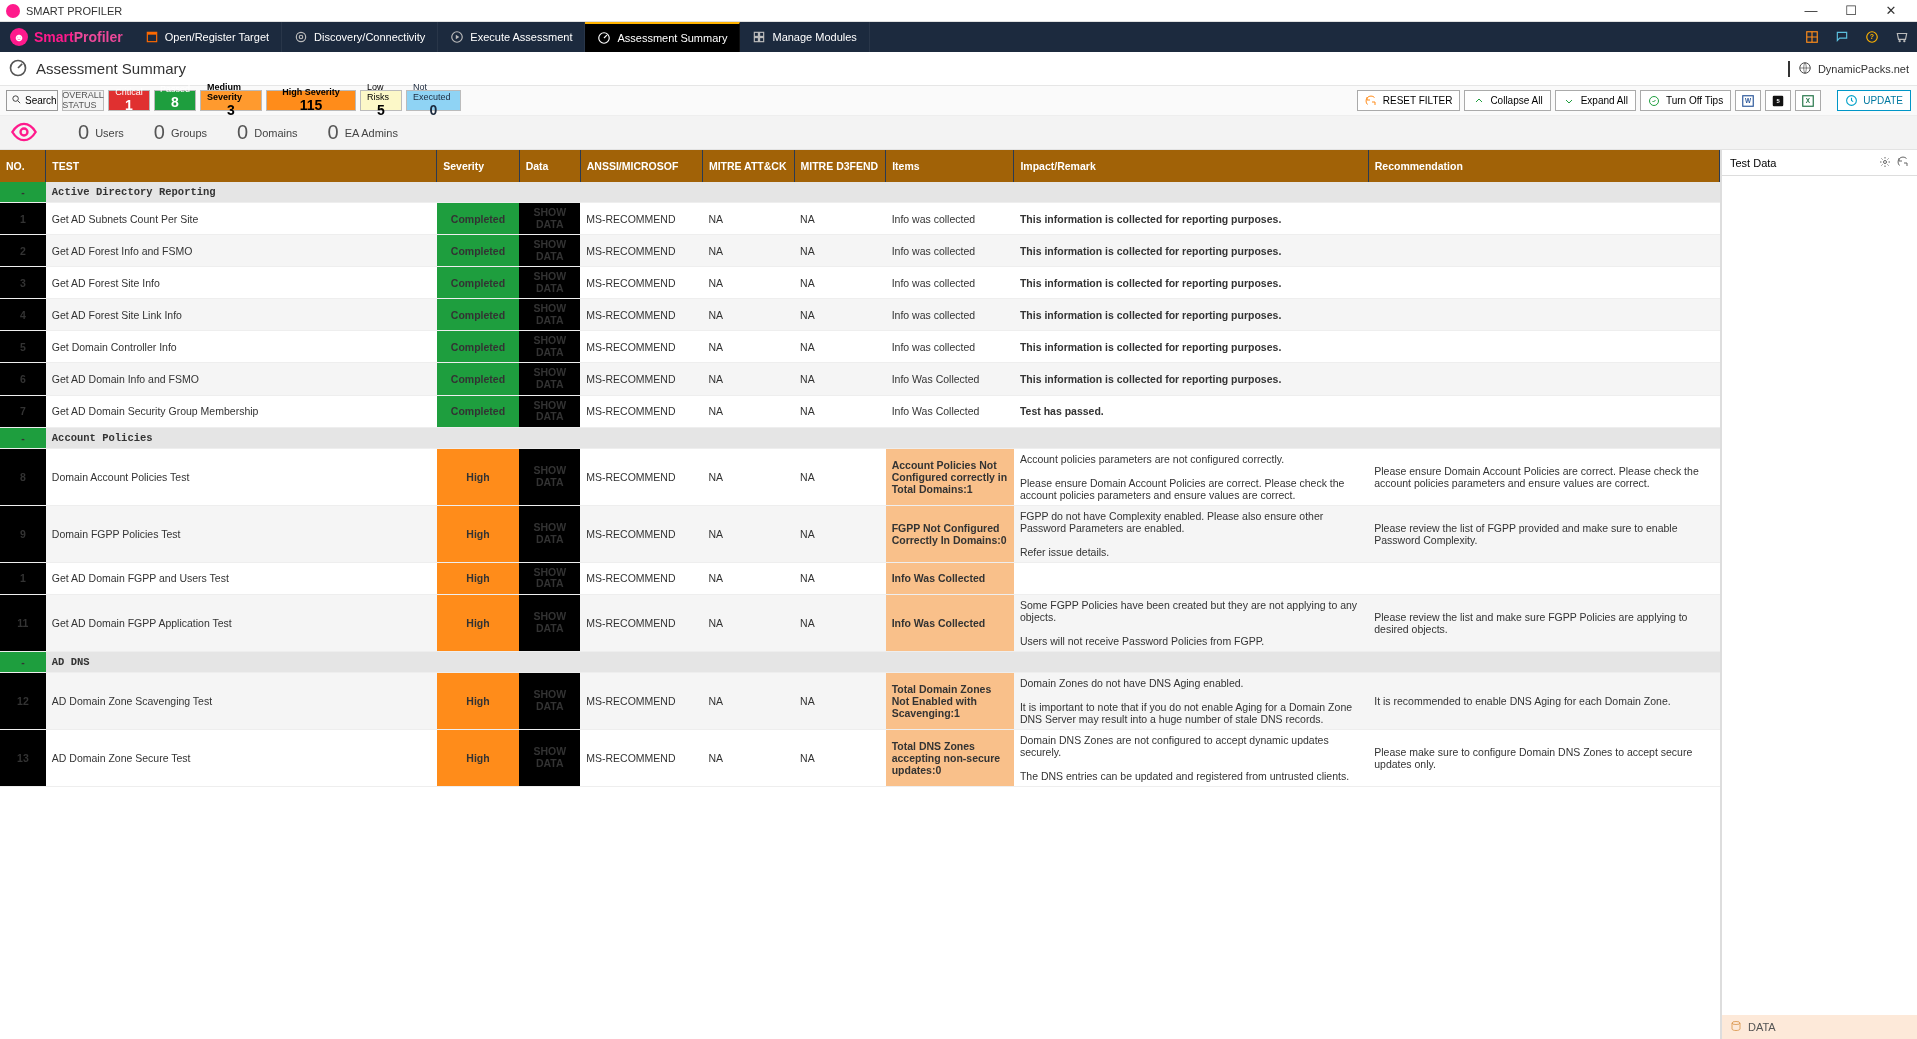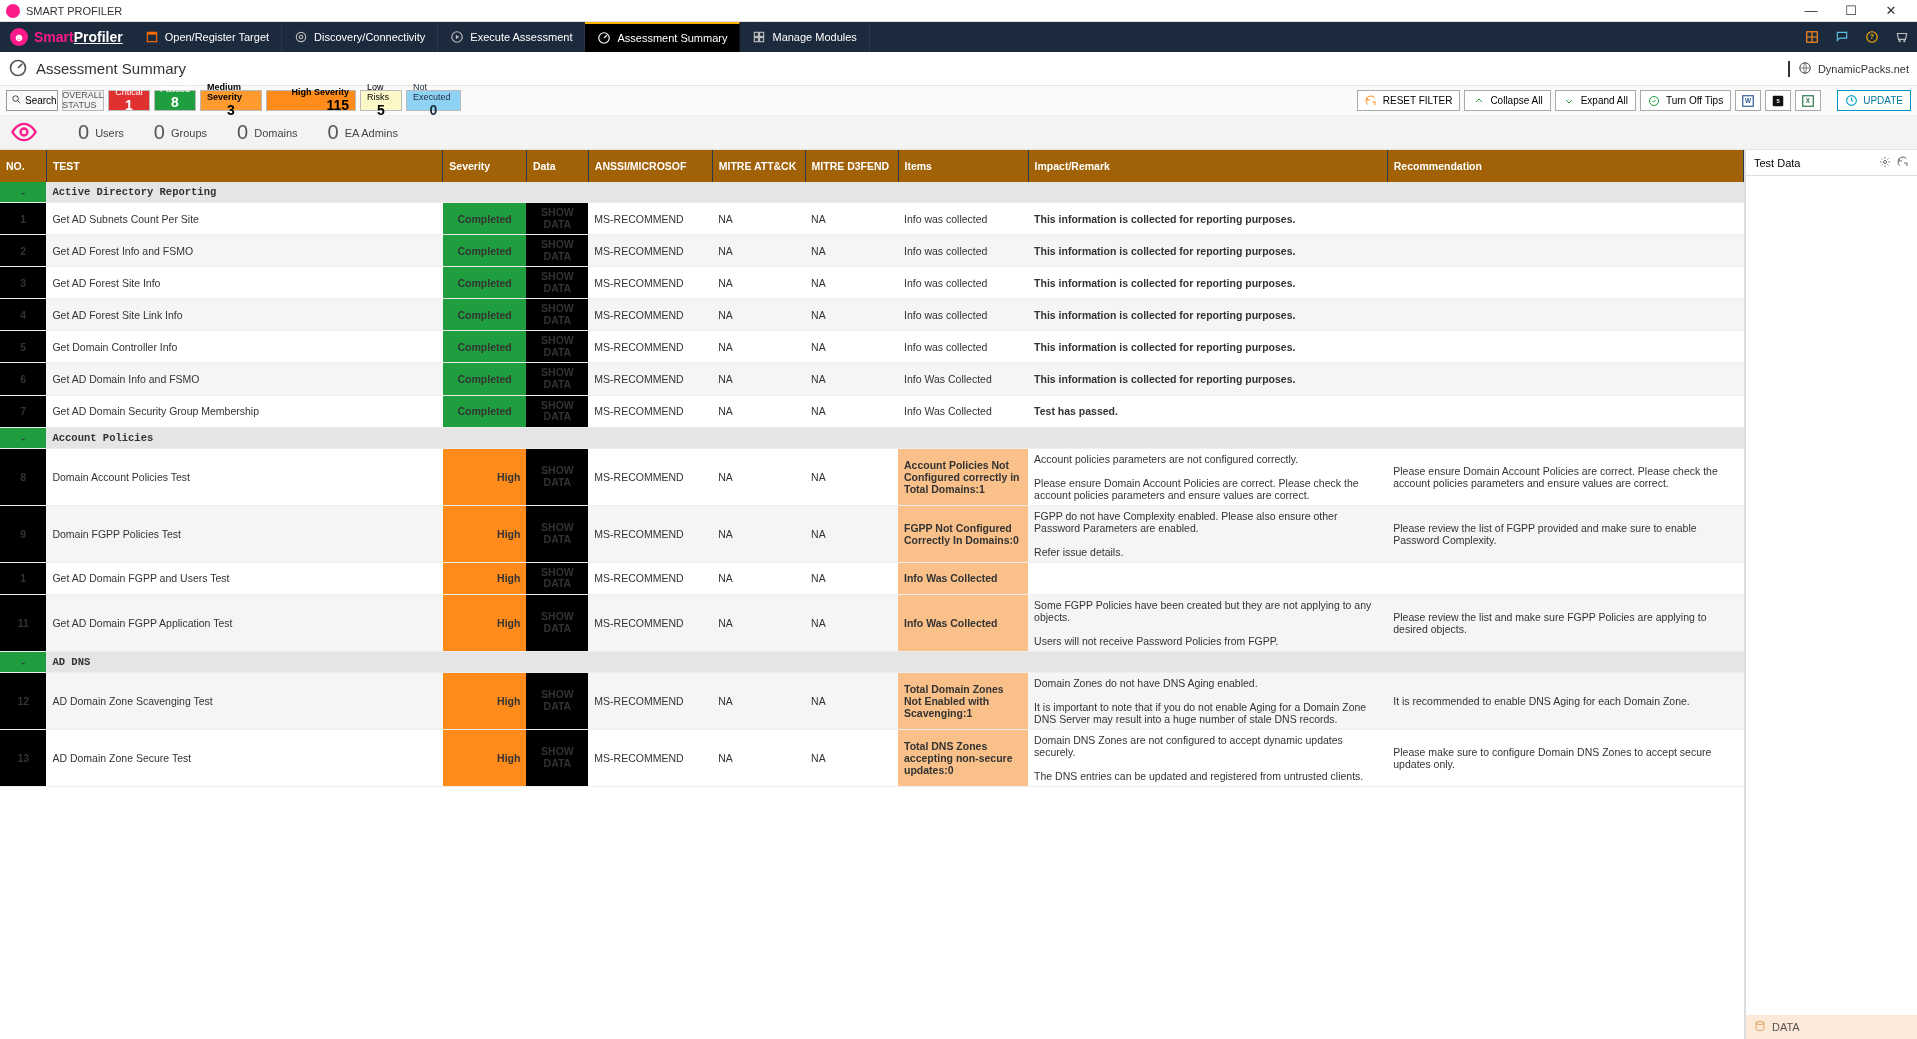--- a/index.html
+++ b/index.html
@@ -9,21 +9,21 @@
 .titlebar { height: 22px; display: flex; align-items: center; padding: 0 6px; background: #fff; border-bottom: 1px solid #e0e0e0; }
 .titlebar .app-icon { width: 14px; height: 14px; border-radius: 50%; background: #ff1a8c; margin-right: 6px; }
 .titlebar .title { font-size: 11px; color: #333; flex: 1; }
 .titlebar .winctrl { width: 40px; height: 22px; display: flex; align-items: center; justify-content: center; font-size: 13px; color: #333; cursor: pointer; }
 
 
 .mainnav { height: 30px; background: #1c2a3e; display: flex; align-items: stretch; color: #fff; }
 .mainnav .brand { display: flex; align-items: center; padding: 0 10px; font-weight: bold; font-size: 14px; }
 .mainnav .brand .brand-icon { width: 18px; height: 18px; border-radius: 50%; background: #ff1a8c; margin-right: 6px; display: flex; align-items: center; justify-content: center; color:#fff;font-size:11px;font-weight:bold; }
 .mainnav .brand .s1 { color: #ff1a8c; text-align: center; }
-.mainnav .brand .s2 { color: #ffffff; text-decoration: underline; }
+.mainnav .brand .s2 { color: #ec4899; }
 .mainnav .navitem { display: flex; align-items: center; padding: 0 12px; font-size: 11px; cursor: pointer; gap: 6px; border-right: 1px solid rgba(255,255,255,0.06); }
 .mainnav .navitem.active { background: #000; border-top: 2px solid #ffb300; }
 .mainnav .navitem .nicon { width: 14px; height: 14px; display: inline-flex; align-items:center; justify-content:center; }
 .mainnav .spacer { flex: 1; }
 .mainnav .ricon { width: 30px; display: flex; align-items: center; justify-content: center; cursor: pointer; }
 
 
 .pageheader { height: 34px; display: flex; align-items: center; padding: 0 8px; border-bottom: 1px solid #e6e6e6; }
 .pageheader .ph-icon { margin-right: 8px; }
 .pageheader .ph-title { font-size: 15px; color: #333; flex: 1; }
@@ -31,41 +31,41 @@
 
 
 .toolbar { height: 30px; display: flex; align-items: stretch; padding: 4px 6px; gap: 4px; background: #fafafa; border-bottom: 1px solid #eee; }
 .toolbar .search { width: 52px; border: 1px solid #999; display: flex; align-items: center; padding: 0 4px; gap: 3px; font-size: 10px; cursor:pointer; }
 .toolbar .status-tile { display: flex; flex-direction: column; align-items: center; justify-content: center; font-size: 9px; line-height: 1.1; padding: 0 6px; border: 1px solid #bbb; }
 .toolbar .status-tile .big { font-size: 14px; font-weight: bold; }
 .toolbar .tile-overall { background: #f3f3f3; color:#555; width:42px;}
 .toolbar .tile-critical { background: #e03030; color: #fff; width:42px;}
 .toolbar .tile-passed { background: #1e9e3e; color: #fff; width:42px;justify-content:flex-end;}
 .toolbar .tile-medium { background: #ff9a2e; color:#000; font-weight:bold; width:62px;}
-.toolbar .tile-high { background: #ff8c1a; color:#000; font-weight:bold; width:90px;align-items:flex-end;}
+.toolbar .tile-high { background: #ff8c1a; color:#000; font-weight:bold; width:90px;}
 .toolbar .tile-low { background: #fcf8c8; color:#000; width:42px;}
 .toolbar .tile-notex { background: #8fd3f4; color:#1c2a3e; width:55px;}
 .toolbar .flex { flex: 1; }
 .toolbar .tbtn { border: 1px solid #aaa; background: #fff; display: flex; align-items: center; padding: 0 7px; gap: 5px; font-size: 10px; cursor:pointer; white-space:nowrap; }
 .toolbar .tbtn .ti { width: 13px; height: 13px; display:inline-flex;align-items:center;justify-content:center; }
 .toolbar .iconbtn { width:26px; border:1px solid #aaa; background:#fff; display:flex;align-items:center;justify-content:center;cursor:pointer; }
 .toolbar .update { border:1px solid #0096c7; color:#0078a0; }
 .toolbar .update .ti svg circle{stroke:#00a0c8;}
 .toolbar .sep { width:8px; }
 
 
 .counters { height: 34px; display: flex; align-items: center; gap: 30px; padding: 0 10px; background: #f3f3f3; border-bottom: 1px solid #e3e3e3; }
 .counters .eye { margin-right: 10px; }
 .counters .citem { display: flex; align-items: center; gap: 6px; font-size: 11px; color:#444; }
 .counters .citem .cnum { font-size: 20px; color: #555; font-weight: 300; }
 
 
 .main { display: flex; height: calc(100vh - 22px - 30px - 34px - 30px - 34px); }
 .grid-wrap { flex: 1; overflow: auto; border-right: 1px solid #ddd; background:#fff; }
-.sidepanel { width: 172px; display: flex; flex-direction: column; border-left: 1px solid #ddd; }
+.sidepanel { width: 196px; display: flex; flex-direction: column; border-left: 1px solid #ddd; }
 .sidepanel .sp-head { height: 26px; display: flex; align-items: center; padding: 0 8px; font-size: 11px; border-bottom: 1px solid #ddd; gap:6px; }
 .sidepanel .sp-head .spsp { flex:1; }
 .sidepanel .sp-body { flex: 1; background: #fff; }
 .sidepanel .sp-data { background: #fde9d9; padding: 5px 8px; display:flex; align-items:center; gap:6px; font-size:11px; color:#555; }
 
 
 table.grid { border-collapse: collapse; width: 100%; table-layout: fixed; }
 table.grid th { background: #a16207; color: #fff; font-size: 10.5px; font-weight: bold; text-align: left; padding: 10px 6px; border-right: 1px solid #2a3a52; vertical-align: middle; }
 table.grid td { font-size: 10.5px; padding: 4px 6px; border-bottom: 1px solid #eee; vertical-align: middle; color:#333; }
 table.grid tr.datarow:nth-child(odd) td { background: #f5f5f5; }
@@ -76,21 +76,21 @@
 .col-data { width: 40px; }
 .col-anssi { width: 80px; }
 .col-attck { width: 60px; }
 .col-d3fend { width: 60px; }
 .col-items { width: 84px; }
 .col-impact { width: 232px; }
 .col-reco { width: 230px; }
 
 td.no-cell { background: #000 !important; color: #fff; text-align: center; font-weight: bold; }
 td.sev-completed { background: #1e9e3e !important; color: #fff; text-align: center; font-weight: bold; }
-td.sev-high { background: #ff8c1a !important; color: #000; text-align: right; font-weight: bold; margin-left: 34px; }
+td.sev-high { background: #ff8c1a !important; color: #000; text-align: center; font-weight: bold; margin-left: 34px; }
 td.data-cell { background: #000 !important; color: #fff; text-align: center; font-weight: bold; font-size: 9.5px; line-height:1.1; cursor:pointer; padding:2px 2px; }
 td.items-warn { background: #f9c08a !important; font-weight: bold; color:#333; }
 td.muted { color:#777; }
 td.bold { font-weight:bold; }
 tr.grouprow td.groupcell { background: #e5e5e5; font-weight:bold;font-family:Liberation Mono, monospace; }
 tr.grouprow td.no-cell { background:#1e9e3e !important; }
 .pre { white-space: pre-line; }
 
 
 .grid-wrap::-webkit-scrollbar { width:14px; }

